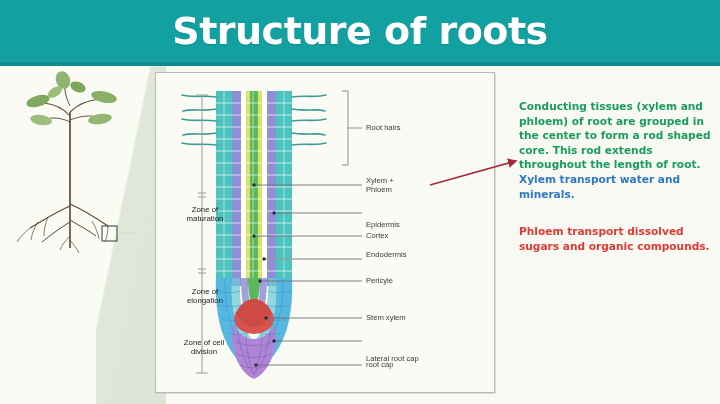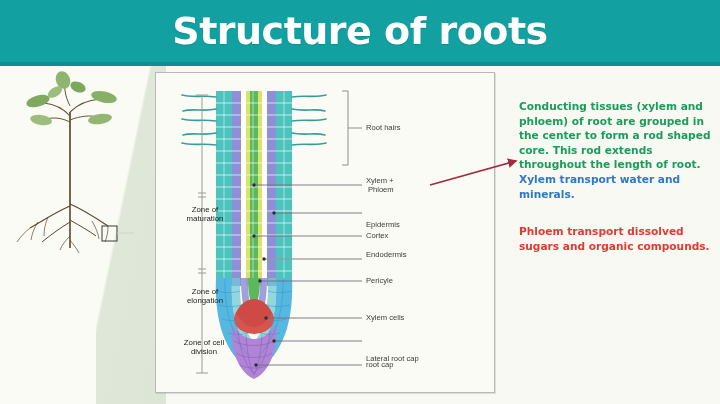--- a/index.html
+++ b/index.html
@@ -39,21 +39,21 @@
   .diagram-box{
     position:absolute;left:155px;top:72px;width:340px;height:321px;
     background:#fbfbf6;border:1px solid #b8b8b8;box-sizing:border-box;
     box-shadow:1px 1px 0 rgba(0,0,0,.10);
   }
   .diagram-svg{position:absolute;left:0;top:0;}
 
   
   .lbl{
     position:absolute;font-size:7.6px;color:#3a3a3a;line-height:1.15;
-    font-family:"Liberation Sans", sans-serif;white-space:pre-line;text-align:right;
+    font-family:"Liberation Sans", sans-serif;white-space:pre-line;
   }
   .zone-lbl{
     position:absolute;font-size:7.8px;color:#1b1b1b;line-height:1.2;
     text-align:center;white-space:pre-line;font-family:"Liberation Sans", sans-serif;
   }
 
   
   .notes{position:absolute;left:519px;top:99px;width:198px;}
   .note{
     font-size:10.6px;line-height:1.38;font-weight:bold;
@@ -271,21 +271,21 @@
     <div class="zone-lbl" style="left:14px;top:265px;width:68px;">Zone of cell
 division</div>
 
     <div class="lbl" style="left:210px;top:51px;">Root hairs</div>
     <div class="lbl" style="left:210px;top:104px;">Xylem +
 Phloem</div>
     <div class="lbl" style="left:210px;top:148px;">Epidermis</div>
     <div class="lbl" style="left:210px;top:159px;">Cortex</div>
     <div class="lbl" style="left:210px;top:178px;">Endodermis</div>
     <div class="lbl" style="left:210px;top:204px;">Pericyle</div>
-    <div class="lbl" style="left:210px;top:241px;">Xylem cells</div>
+    <div class="lbl" style="left:210px;top:241px;">Stem xylem</div>
     <div class="lbl" style="left:210px;top:264px;margin-top:18px;">Lateral root cap</div>
     <div class="lbl" style="left:210px;top:288px;">root cap</div>
   </div>
 
   <svg style="position:absolute;left:420px;top:150px;" width="110" height="50">
     <defs>
       <marker id="redhead" markerWidth="7" markerHeight="7" refX="5" refY="3" orient="auto">
         <path d="M0,0 L6,3 L0,6 z" fill="#a32a39"></path>
       </marker>
     </defs>

